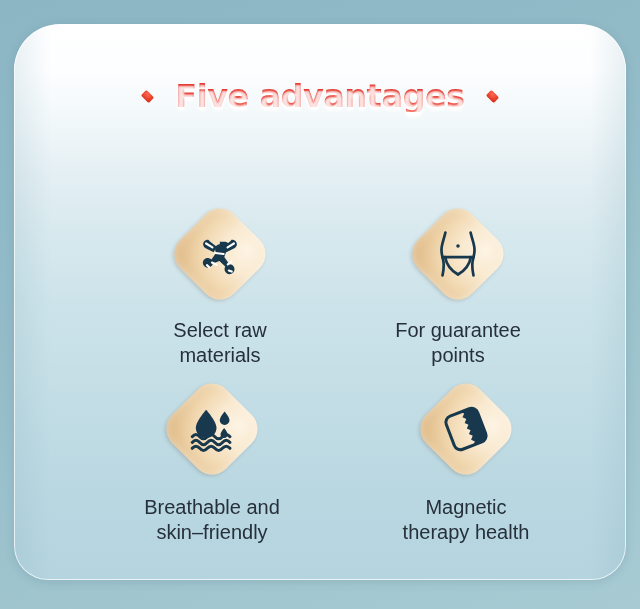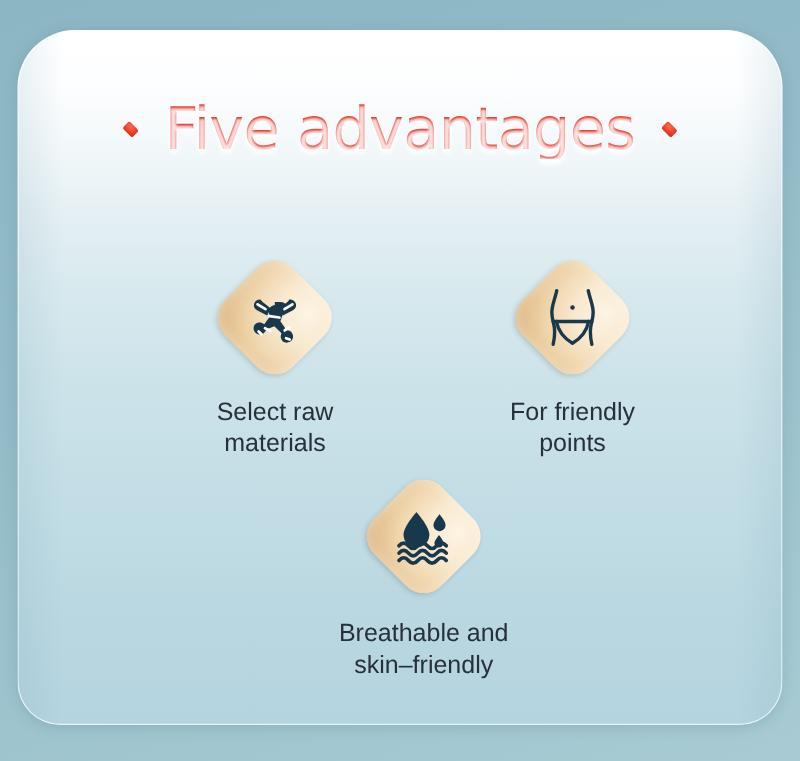--- a/index.html
+++ b/index.html
@@ -86,22 +86,22 @@
   .title-diamond {
     width: 11px;
     height: 11px;
     background: radial-gradient(circle at 35% 30%, #ff6a52 0%, #e8402a 55%, #c92a18 100%);
     transform: rotate(45deg) scaleY(0.72);
     border-radius: 2px;
     flex: 0 0 auto;
   }
   #title-text {
     font-family: "DejaVu Sans", sans-serif;
-    font-size: 47px;
-    font-weight: 400;
+    font-size: 32px;
+    font-weight: 700;
     letter-spacing: -0.5px;
     line-height: 1;
     background: linear-gradient(180deg, #e8372c 0%, #e23228 40%, #ea4438 72%, #f05a4a 100%);
     -webkit-background-clip: text;
     background-clip: text;
     color: #e5332a;
     -webkit-text-fill-color: transparent;
     text-shadow: 0 2px 2px rgba(255,255,255,0.85);
     filter: drop-shadow(0px 2px 1.5px rgba(255,255,255,0.9));
     white-space: nowrap;
@@ -228,21 +228,21 @@
             <div class="badge-ico">
               <svg width="56" height="56" viewBox="0 0 60 60" fill="none" stroke="#17384d" stroke-width="2.9" stroke-linecap="round" stroke-linejoin="round">
                 <path d="M16.5 7c-1.6 7.6-4.2 12.3-4.2 18.7 0 6.6 2.4 9.4 2.4 16.2 0 4.6-.6 8.2-1.3 11.1"></path>
                 <path d="M43.5 7c1.6 7.6 4.2 12.3 4.2 18.7 0 6.6-2.4 9.4-2.4 16.2 0 4.6.6 8.2 1.3 11.1"></path>
                 <path d="M13.4 33.4h33.2"></path>
                 <path d="M16.2 33.4c1.4 7.3 6.2 14.2 13.8 18.6 7.6-4.4 12.4-11.3 13.8-18.6"></path>
                 <circle cx="30" cy="21.5" r="1.9" fill="#17384d" stroke="none"></circle>
               </svg>
             </div>
           </div>
-          <div class="caption">For friendly
+          <div class="caption">For guarantee
 points</div>
         </div>
 
       </div>
 
       <div class="feature-row" id="row-bottom">
 
         <div class="feature">
           <div class="badge-wrap">
             <div class="badge-shape"></div>
@@ -256,18 +256,33 @@
                   <path d="M8 51.5c2.8-3.2 5.6-3.2 8.4 0s5.6 3.2 8.4 0 5.6-3.2 8.4 0 5.6 3.2 8.4 0 5.6-3.2 8.4 0"></path>
                   <path d="M8 38.5c2.8-3.2 5.6-3.2 8.4 0s5.6 3.2 8.4 0 5.6-3.2 8.4 0 5.6 3.2 8.4 0 5.6-3.2 8.4 0"></path>
                 </g>
               </svg>
             </div>
           </div>
           <div class="caption">Breathable and
 skin–friendly</div>
         </div>
 
+        <div class="feature">
+          <div class="badge-wrap">
+            <div class="badge-shape"></div>
+            <div class="badge-ico">
+              <svg width="56" height="56" viewBox="0 0 60 60" fill="none">
+                <g transform="rotate(-21 30 30)">
+                  <rect x="12" y="11" width="36" height="38" rx="7" ry="7" fill="none" stroke="#17384d" stroke-width="3.2"></rect>
+                  <path d="M31 11h10a7 7 0 0 1 7 7v24a7 7 0 0 1-7 7H31l3.1-3.2-3.1-3.2 3.1-3.2-3.1-3.2 3.1-3.2-3.1-3.2 3.1-3.2-3.1-3.2 3.1-3.2-3.1-3.2 3.1-3.2L31 11z" fill="#17384d"></path>
+                </g>
+              </svg>
+            </div>
+          </div>
+          <div class="caption">Magnetic
+therapy health</div>
+        </div>
 
       </div>
 
     </div>
   </div>
 </div>
 
 </body></html>

